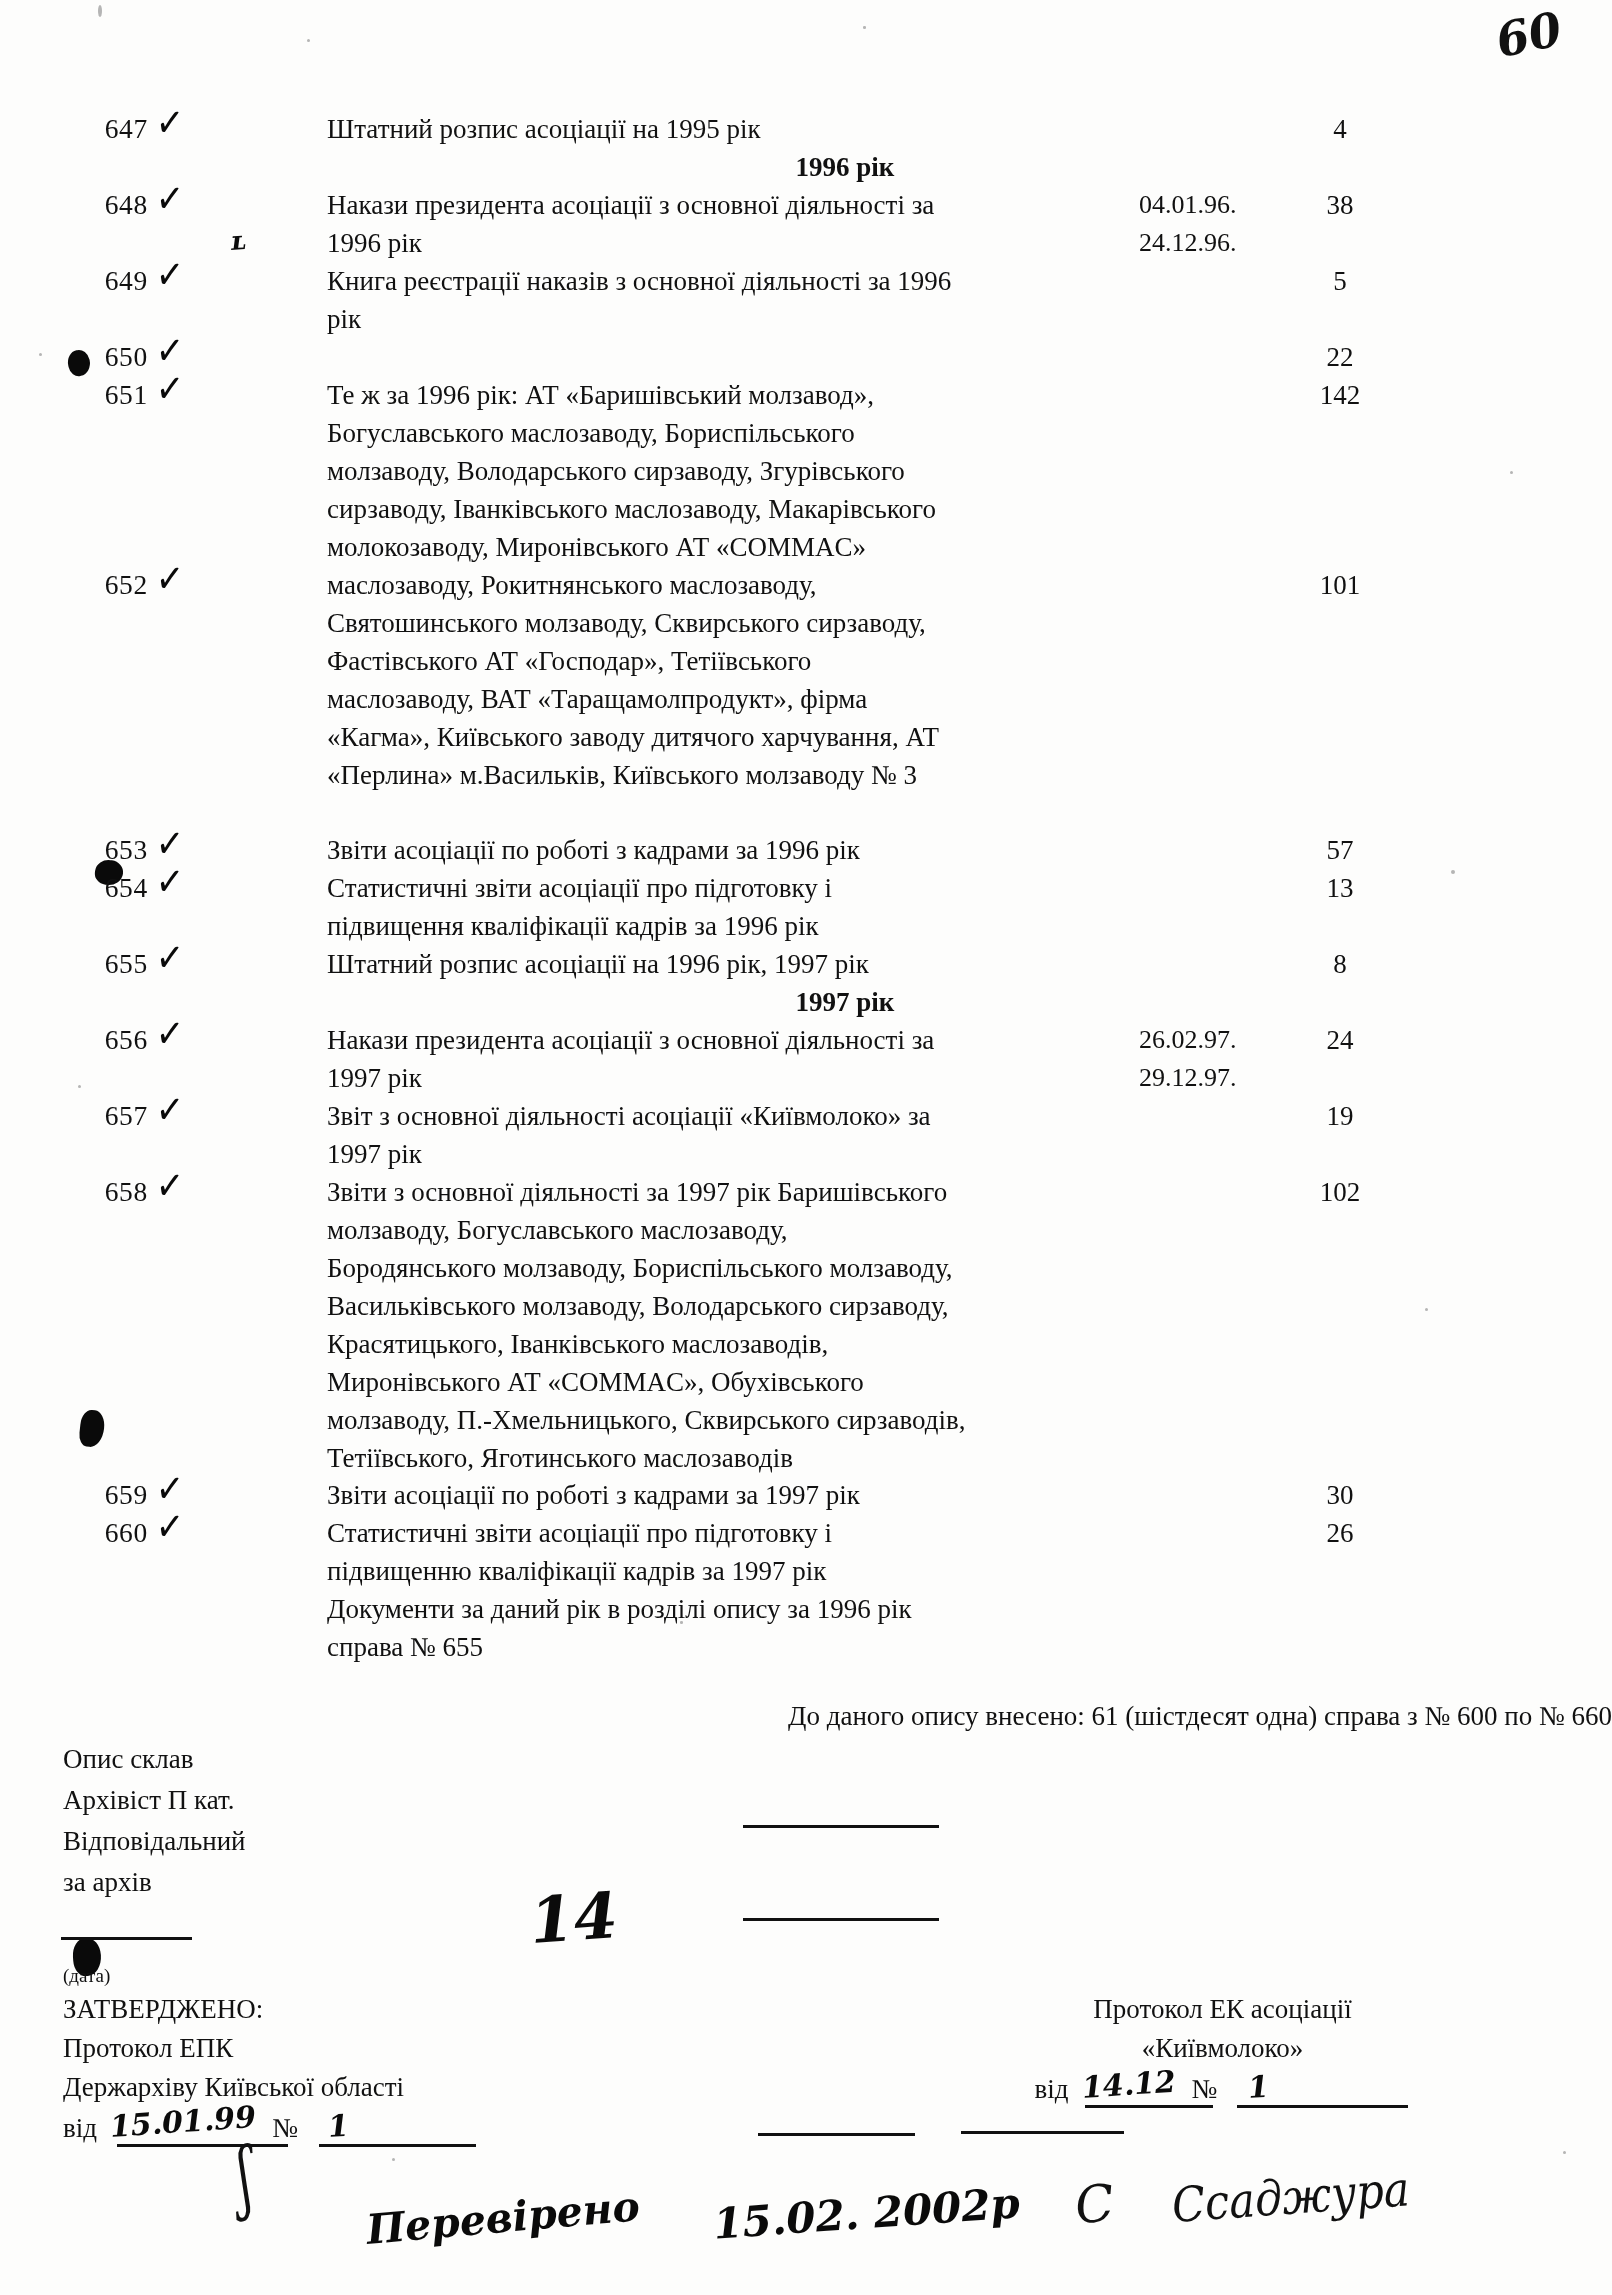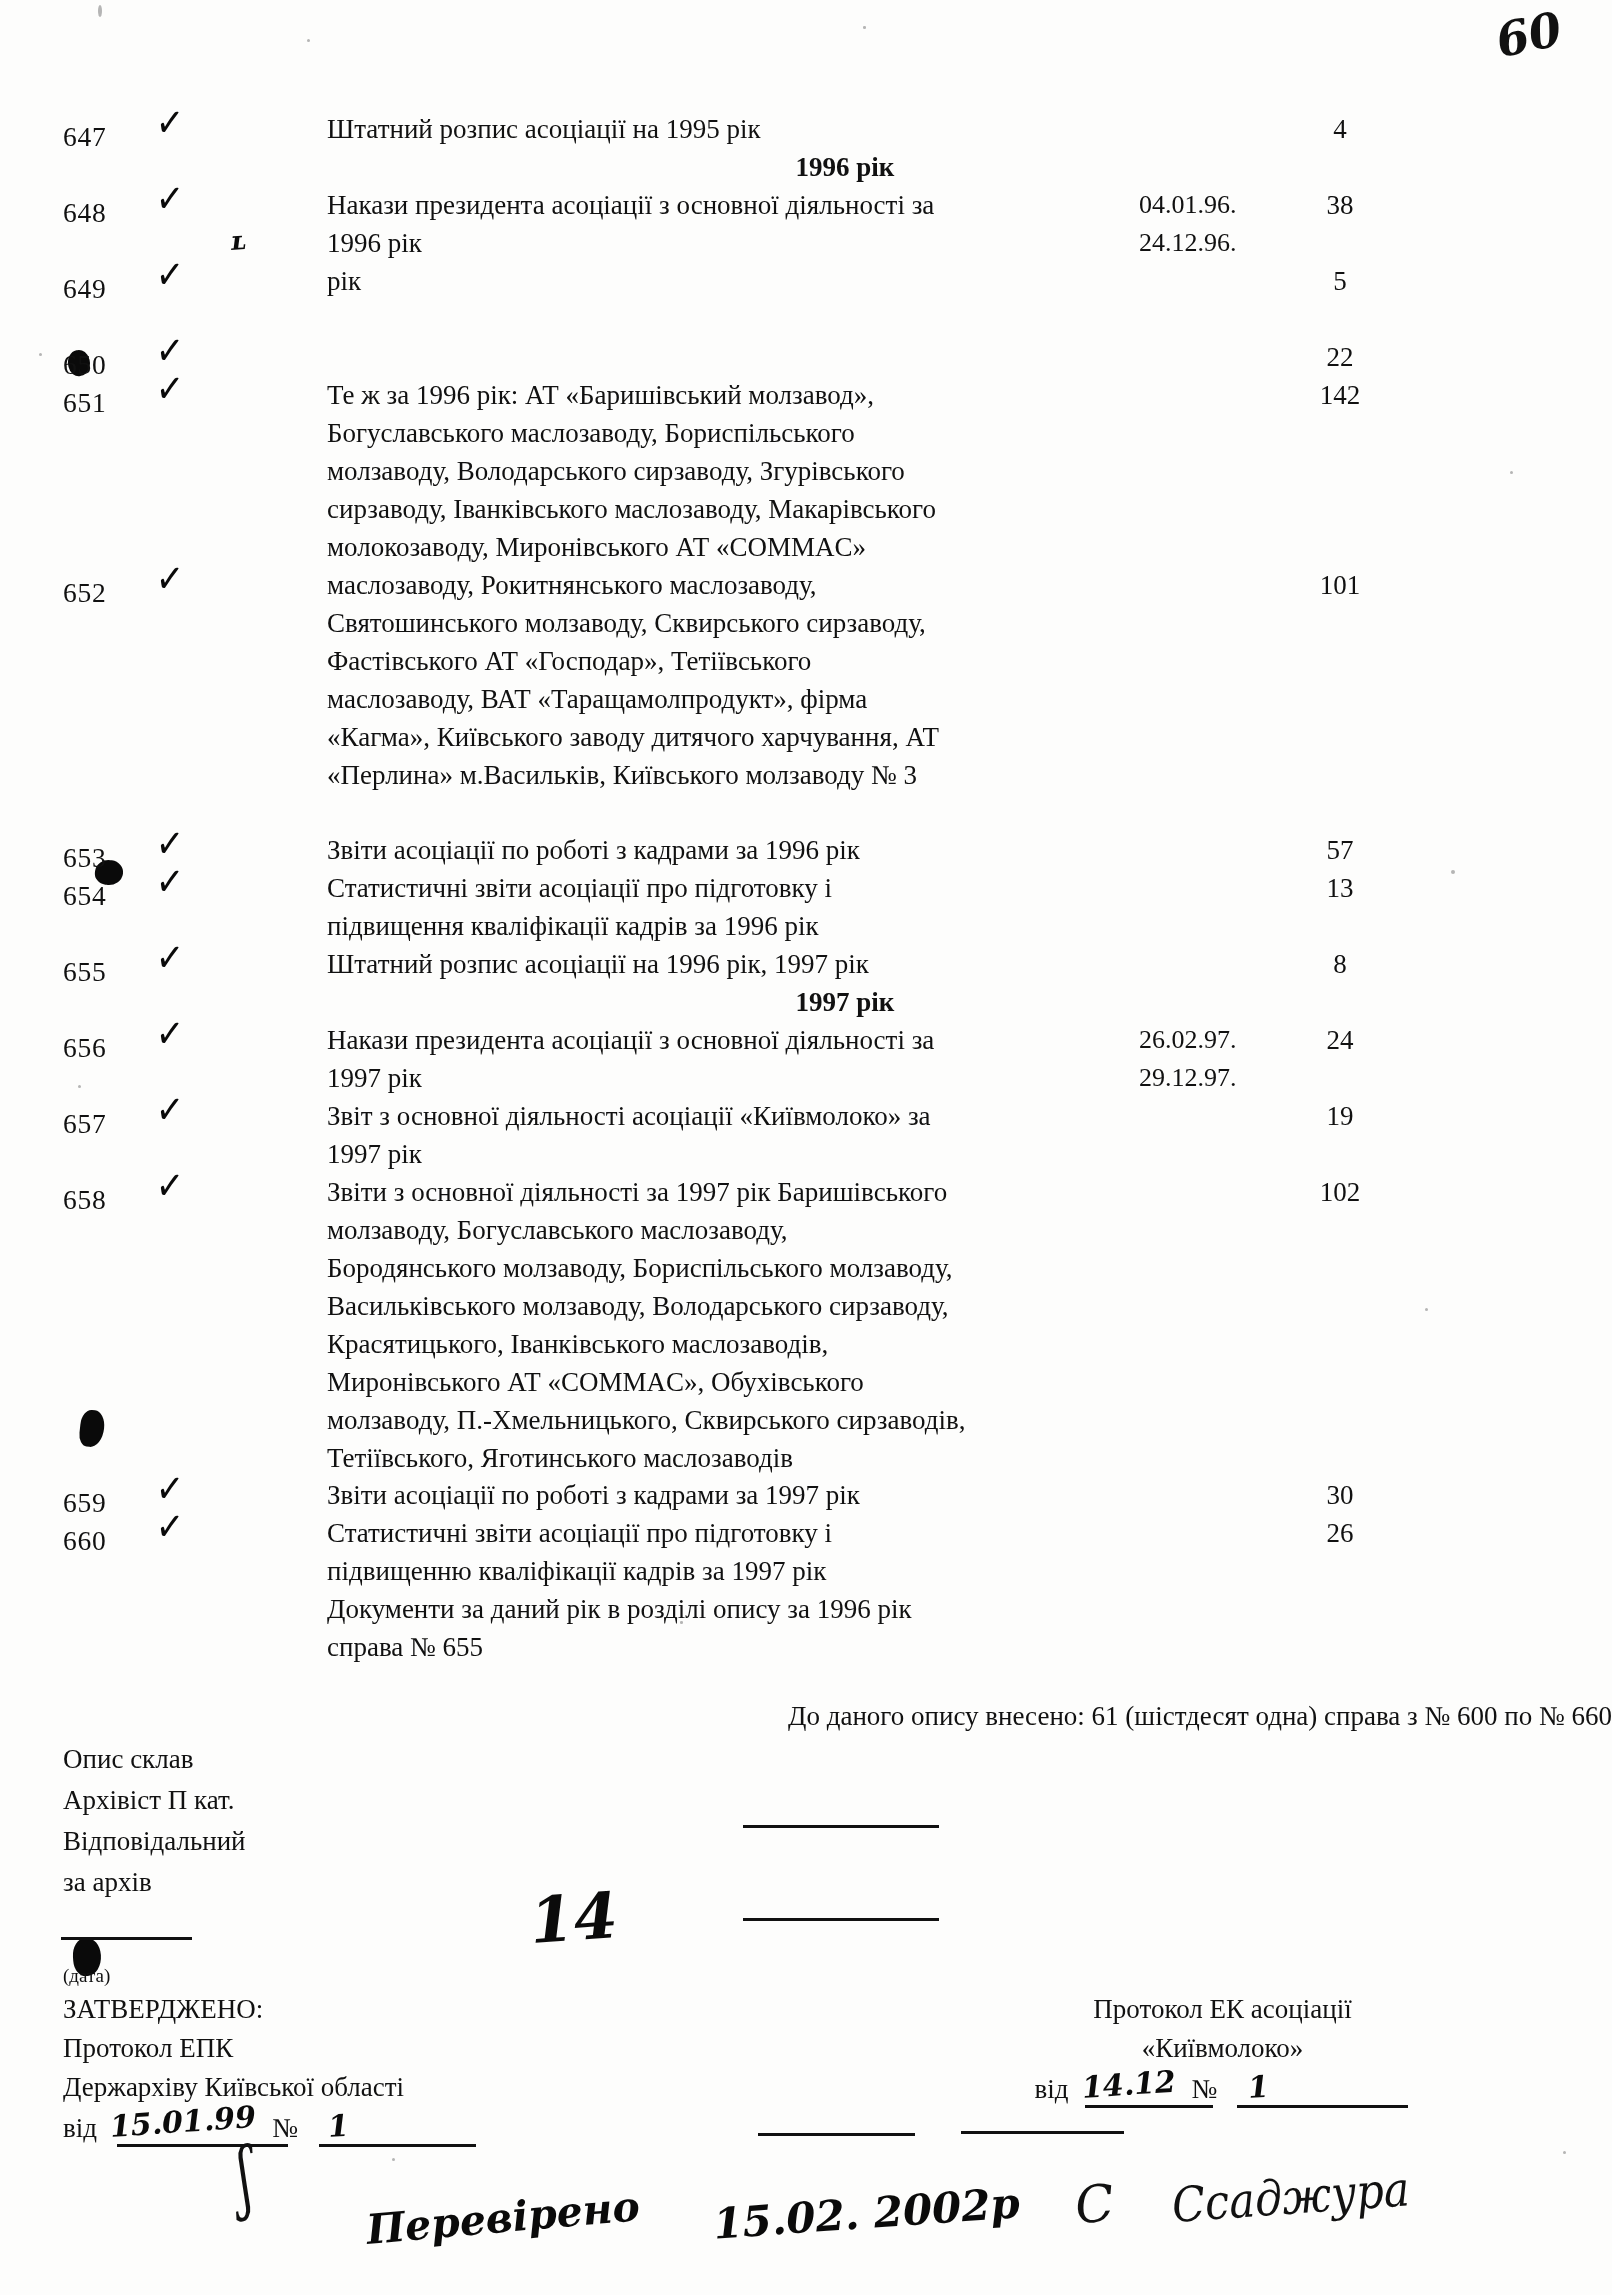--- a/index.html
+++ b/index.html
@@ -25,21 +25,21 @@
     position:absolute;right:51px;top:10.5px;
     font-size:47px;line-height:1;
     font-family:"DejaVu Serif",serif;font-style:italic;font-weight:700;
     transform:rotate(-12deg);
   }
 
   
   #rows{position:absolute;left:0;top:110px;width:1612px;}
   .row{position:relative;width:1612px;}
   .num{
-    position:absolute;left:63px;top:8px;width:85px;
+    position:absolute;left:63px;top:0;width:85px;text-align:right;
     font-size:27.5px;line-height:38px;letter-spacing:0.7px;
   }
   .tick{
     position:absolute;left:158px;top:-7.8px;
     font-size:41px;line-height:38px;font-weight:700;
     font-family:"DejaVu Sans",sans-serif;
     transform:scaleX(.78) rotate(6deg);transform-origin:left top;
     color:#0a0a0a;
   }
   .title{
@@ -155,20 +155,21 @@
         <span>04.01.96.</span>
         <span>24.12.96.</span>
       </div>
       <div class="count">38</div>
     </div>
 
     <div class="row" style="height:76px;">
       <div class="num">649</div>
       <div class="tick">✓</div>
       <div class="title">
+        <span class="ln">Книга реєстрації наказів з основної діяльності за 1996</span>
         <span class="ln">рік</span>
       </div>
       <div class="count">5</div>
     </div>
 
     <div class="row" style="height:38px;padding-left:20px;">
       <div class="num">650</div>
       <div class="tick">✓</div>
       <div class="count">22</div>
     </div>

